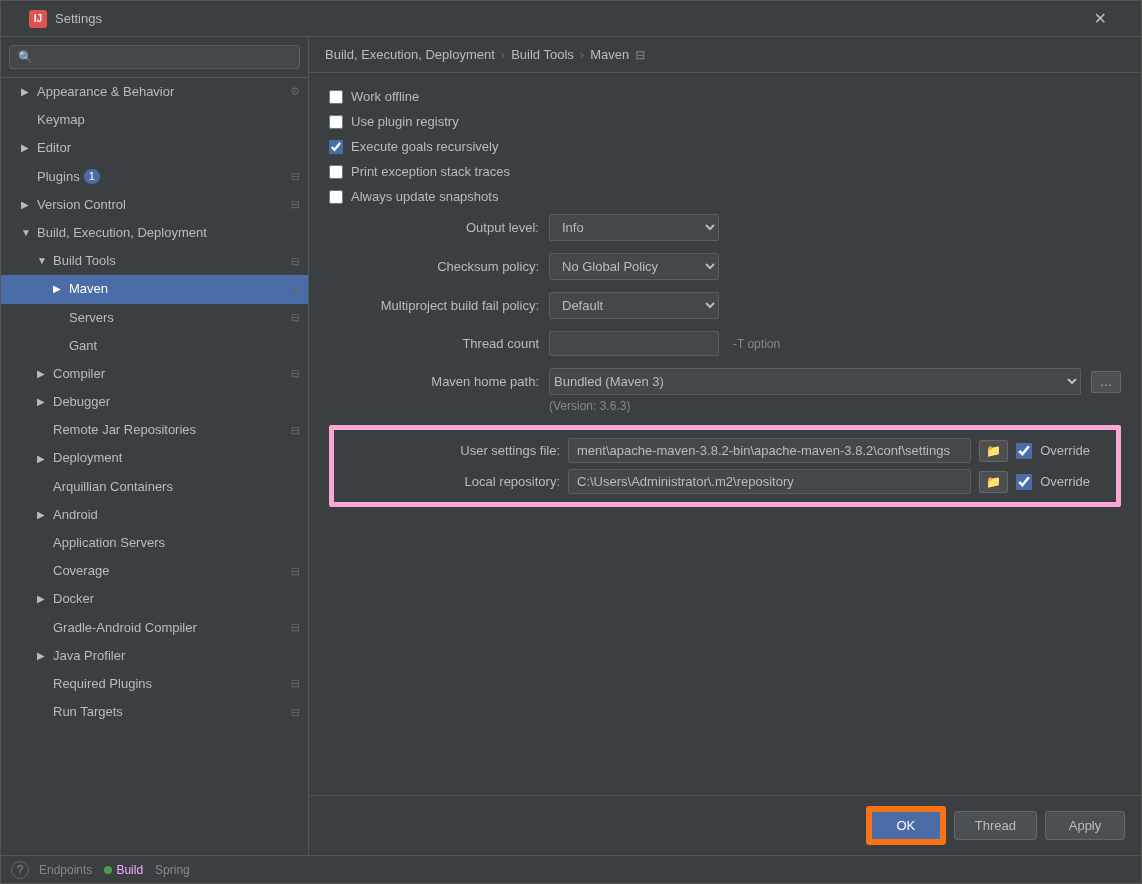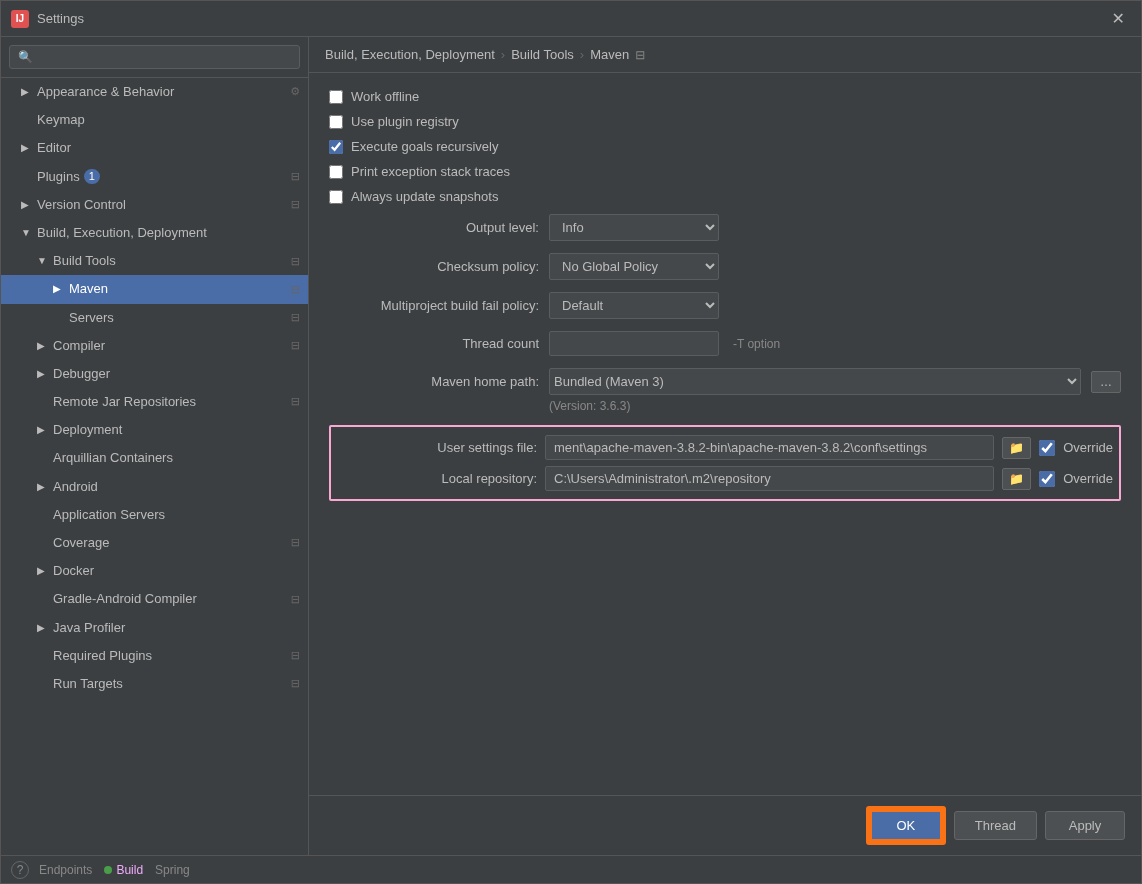--- a/index.html
+++ b/index.html
@@ -18,21 +18,21 @@
       background: #3c3f41;
       display: flex;
       flex-direction: column;
       border: 1px solid #555;
     }
     .titlebar {
       background: #3c3f41;
       height: 36px;
       display: flex;
       align-items: center;
-      padding: 0 10px;
+      padding: 0 28px;
       border-bottom: 1px solid #555;
       flex-shrink: 0;
     }
     .titlebar-icon {
       width: 18px;
       height: 18px;
       background: #e05252;
       border-radius: 3px;
       margin-right: 8px;
       display: flex;
@@ -226,23 +226,23 @@
       flex-shrink: 0;
     }
     .version-text {
       color: #888;
       font-size: 12px;
       margin-left: 220px;
       margin-bottom: 12px;
     }
     
     .override-section {
-      border: 2px solid #f9a8d4;
+      border: 5px solid #f9a8d4;
       border-radius: 2px;
-      padding: 8px 6px;
+      padding: 8px 26px;
       margin-bottom: 12px;
     }
     .override-row {
       display: flex;
       align-items: center;
       margin-bottom: 6px;
       gap: 8px;
     }
     .override-row:last-child { margin-bottom: 0; }
     .override-label {
@@ -427,20 +427,24 @@
           <span>Maven</span>
           <span class="gear-icon">⊟</span>
         </div>
 
         <div class="nav-item indent-3">
           <span class="arrow"></span>
           <span>Servers</span>
           <span class="gear-icon">⊟</span>
         </div>
 
+        <div class="nav-item indent-3">
+          <span class="arrow"></span>
+          <span>Gant</span>
+        </div>
 
         <div class="nav-item indent-2">
           <span class="arrow">▶</span>
           <span>Compiler</span>
           <span class="gear-icon">⊟</span>
         </div>
 
         <div class="nav-item indent-2">
           <span class="arrow">▶</span>
           <span>Debugger</span>

